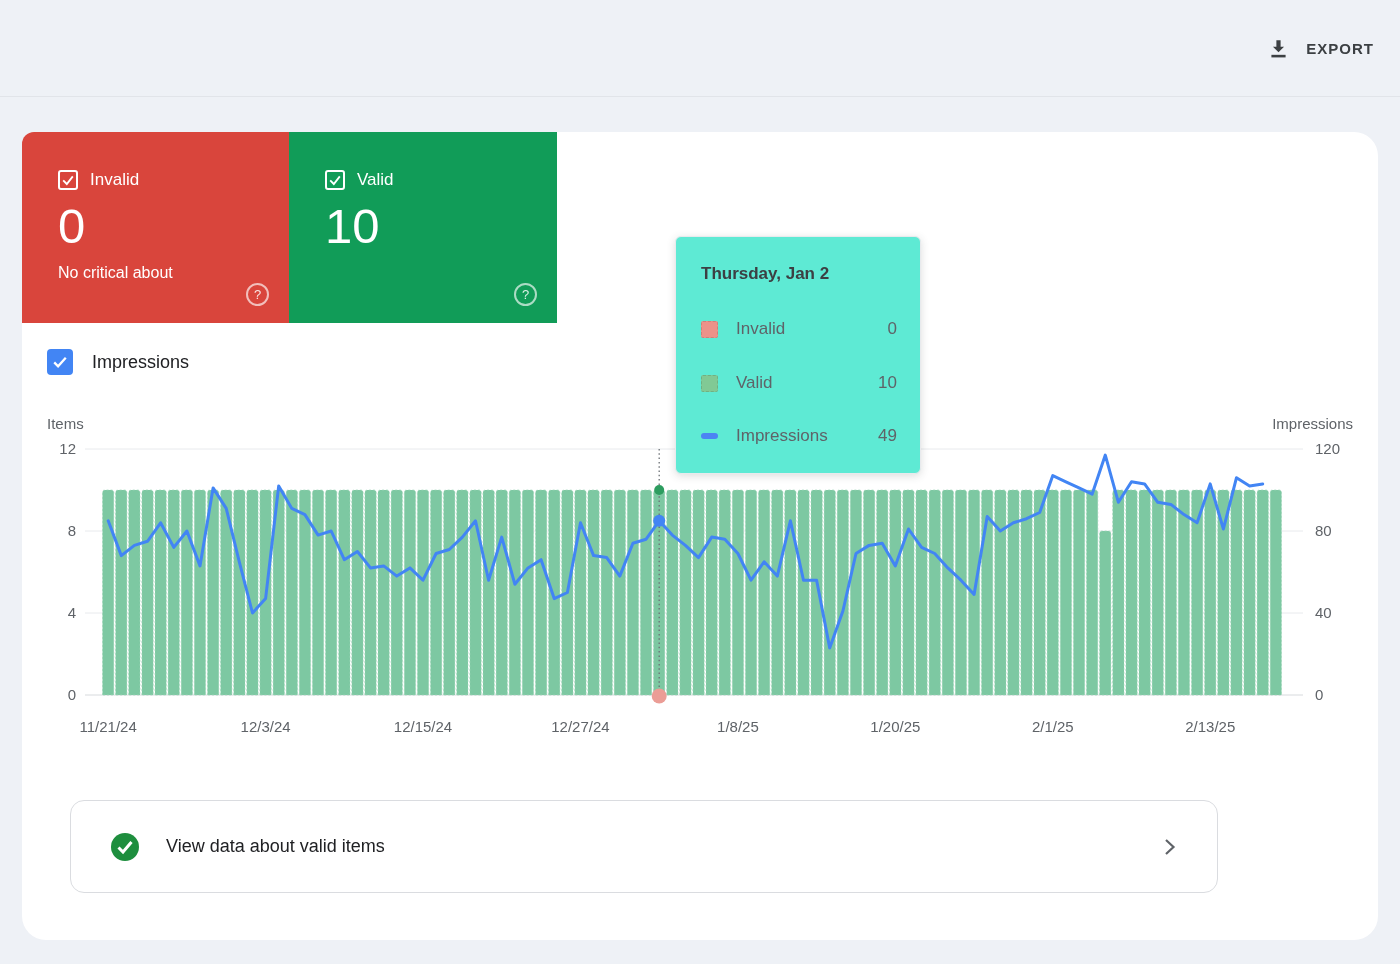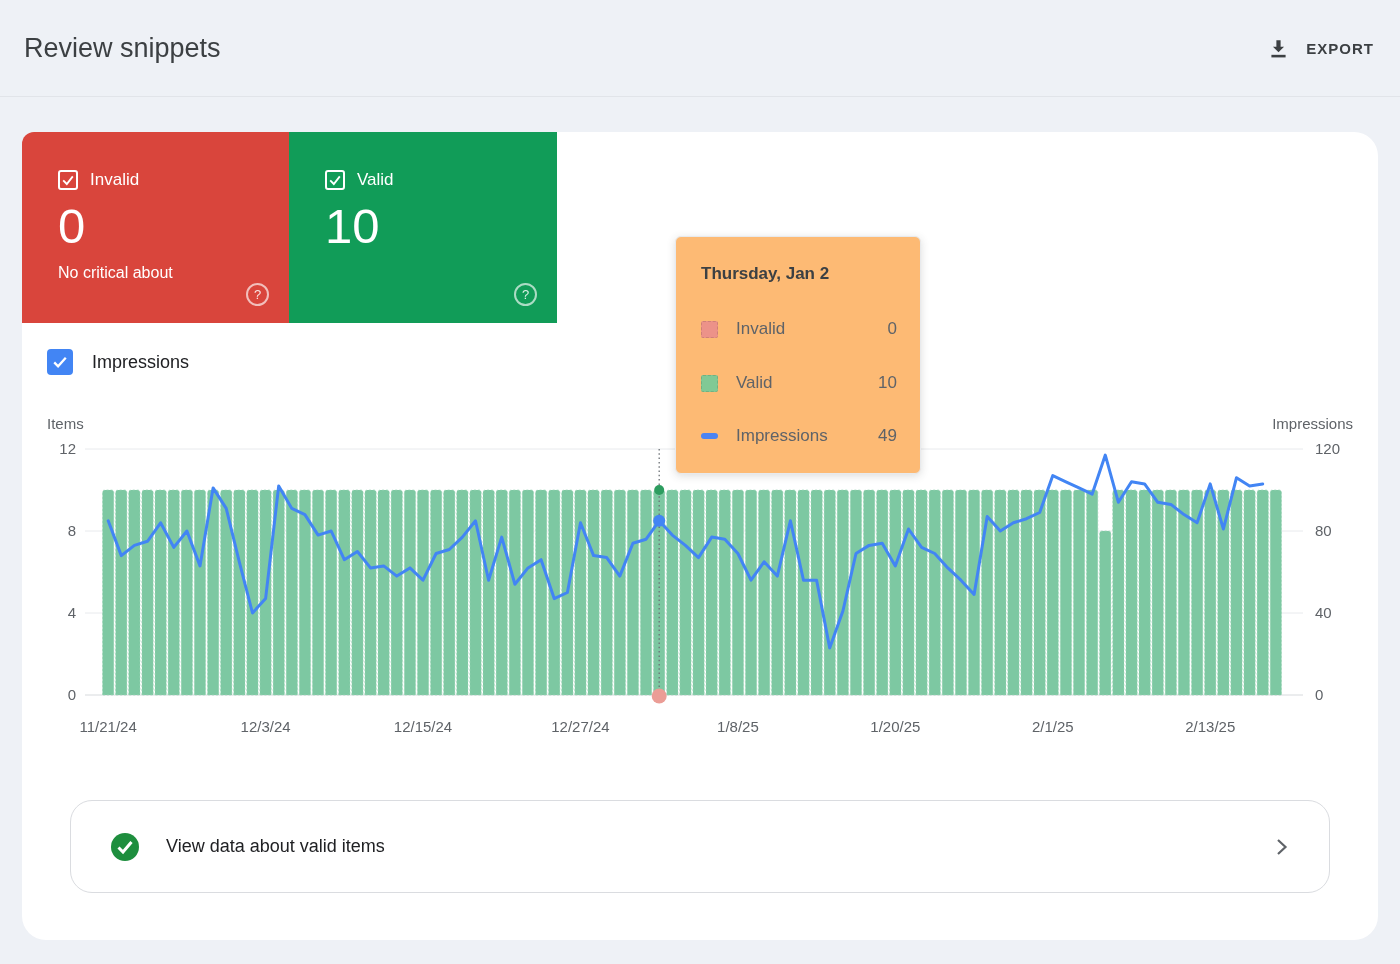--- a/index.html
+++ b/index.html
@@ -29,42 +29,41 @@
   
   .imp-toggle { position: absolute; left: 25px; top: 217px; display: flex; align-items: center; gap: 19px; cursor: pointer; }
   .imp-cb { width: 26px; height: 26px; border-radius: 4px; display: flex; align-items: center; justify-content: center; }
   .imp-label { font-size: 18px; color: #202124; }
 
   
   .chart-svg { position: absolute; left: 0; top: 0; width: 1400px; height: 964px; pointer-events: none; }
   .chart-svg .tick { font-family: "Liberation Sans", sans-serif; font-size: 15px; fill: #5f6368; }
 
   
-  .tooltip { position: absolute; left: 675px; top: 236px; width: 246px; height: 238px; background: #fdba74; border: 1px solid #e8eaed; border-radius: 6px; box-shadow: 0 2px 8px rgba(60,64,67,0.18); z-index: 10; }
+  .tooltip { position: absolute; left: 675px; top: 236px; width: 246px; height: 238px; background: #5eead4; border: 1px solid #e8eaed; border-radius: 6px; box-shadow: 0 2px 8px rgba(60,64,67,0.18); z-index: 10; }
   .tt-title { position: absolute; left: 25px; top: 27px; font-size: 17px; font-weight: bold; color: #3c4043; }
   .tt-row { position: absolute; left: 25px; width: 196px; height: 24px; display: flex; align-items: center; }
   .tt-row.r0 { top: 80px; } .tt-row.r1 { top: 134px; } .tt-row.r2 { top: 187px; }
   .tt-swatch { flex: 0 0 auto; }
   .tt-swatch.square { width: 17px; height: 17px; border-radius: 2px; border: 1px dashed rgba(0,0,0,0.12); }
   .tt-swatch.dash { width: 17px; height: 6px; border-radius: 3px; }
   .tt-label { margin-left: 18px; font-size: 17px; color: #5f6368; }
   .tt-value { margin-left: auto; font-size: 17px; color: #5f6368; }
 
   
-  .footer-bar { position: absolute; left: 48px; top: 668px; width: 1260px; height: 93px; border: 1px solid #dadce0; border-radius: 22px; background: #fff; display: flex; align-items: center; cursor: pointer; text-align: right; }
+  .footer-bar { position: absolute; left: 48px; top: 668px; width: 1148px; height: 93px; border: 1px solid #dadce0; border-radius: 14px; background: #fff; display: flex; align-items: center; cursor: pointer; text-align: right; }
   .check-circle { width: 28px; height: 28px; border-radius: 50%; margin-left: 40px; display: flex; align-items: center; justify-content: center; }
   .footer-label { margin-left: 27px; font-size: 18px; color: #202124; }
   .footer-chevron { margin-left: auto; margin-right: 36px; display: flex; }
 </style>
 </head>
 <body>
 
 <div class="page">
 
-  <div class="hdr-title">Review snippets</div>
   <div class="export-btn">
     <span style="display:flex;">
       <svg width="23" height="23" viewBox="0 0 24 24">
         <path d="M12 16 6.2 10.2h3.6V3.5h4.4v6.7h3.6z" fill="#3c4043"></path>
         <rect x="4.6" y="18.6" width="14.8" height="2.7" fill="#3c4043"></rect>
       </svg>
     </span>
     <span class="export-label">EXPORT</span>
   </div>
   <div class="hdr-divider"></div>

